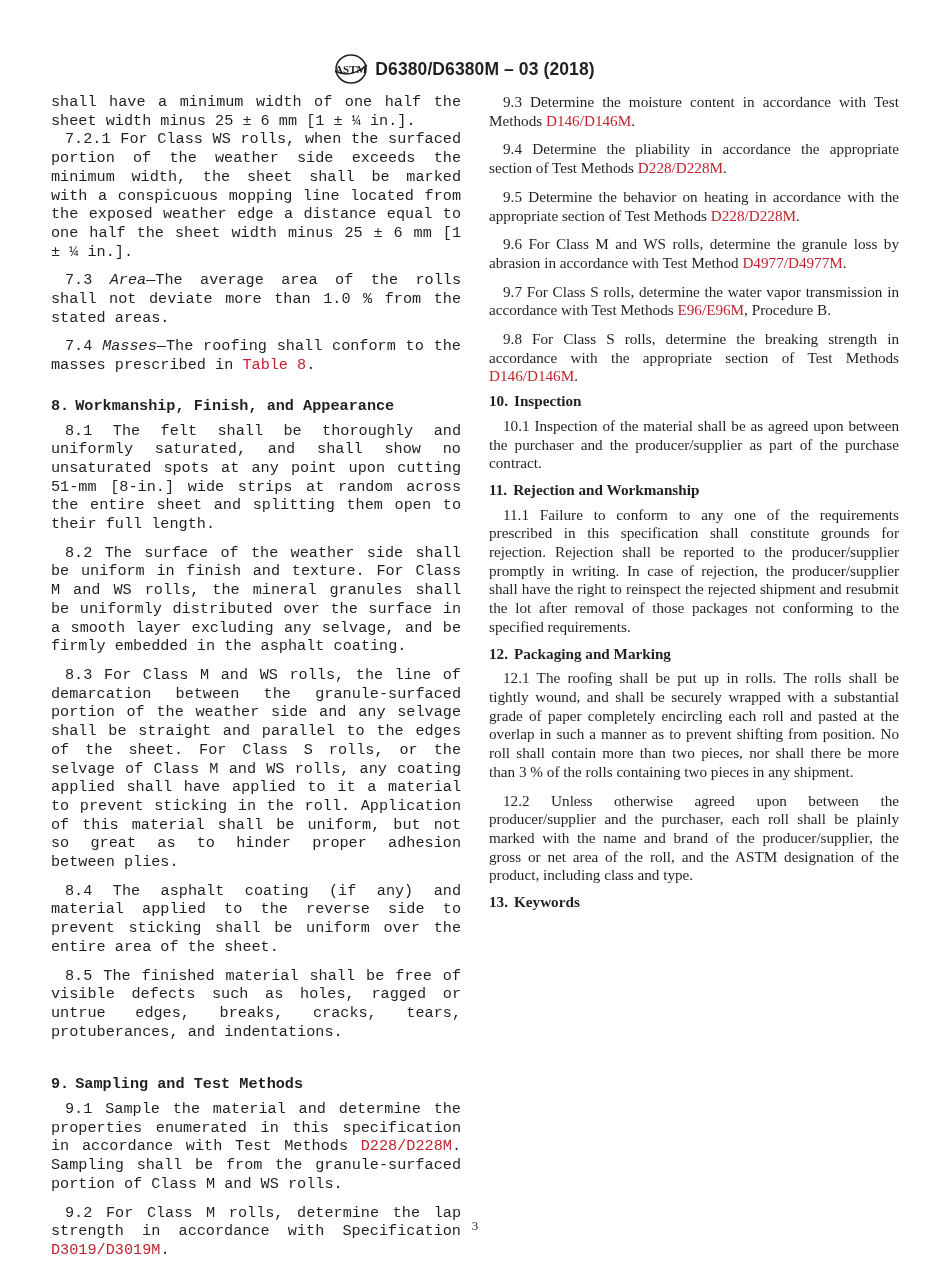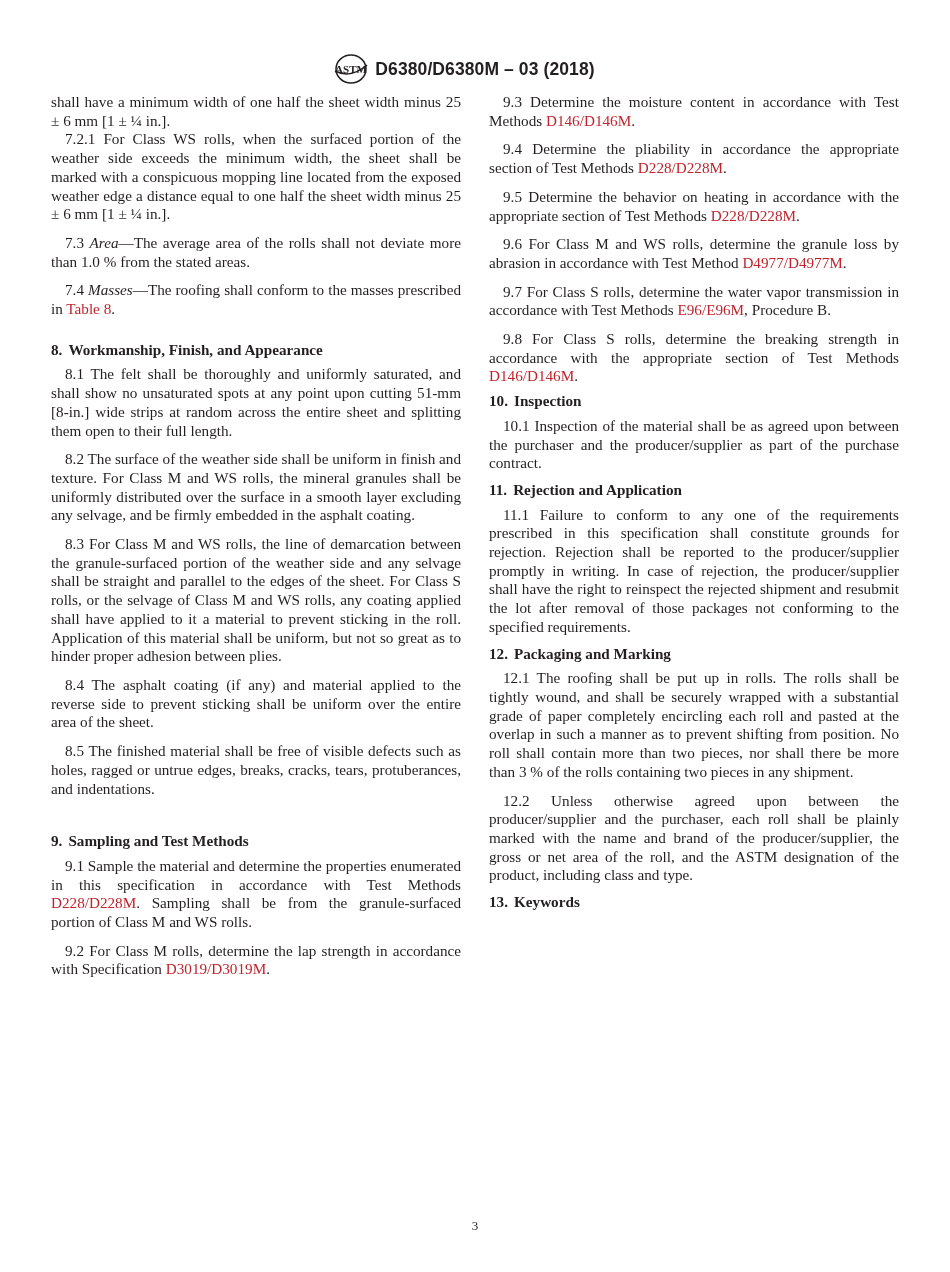--- a/index.html
+++ b/index.html
@@ -4,21 +4,21 @@
   <style>
     html, body { margin: 0; padding: 0; background: #ffffff; }
     body { width: 950px; height: 1272px; position: relative; overflow: hidden;
       font-family: "Liberation Serif", "DejaVu Serif", serif; color: #231f20; }
     .header { position: absolute; top: 52px; left: 0; width: 928px; height: 34px;
       display: flex; justify-content: center; align-items: center; }
     .logo { width: 36px; height: 32px; margin-right: 6px; }
     .doc-title { font-family: "Liberation Sans", "DejaVu Sans", sans-serif; font-weight: bold;
       font-size: 17.5px; letter-spacing: 0.1px; color: #231f20; }
     .col { position: absolute; top: 93px; width: 410px; font-size: 15.2px; line-height: 18.7px; }
-    .col.left { left: 51px; }
+    .col.left { left: 51px; font-family: Liberation Mono, monospace; }
     .col.right { left: 489px; }
     p { margin: 0 0 10px 0; text-align: justify; text-indent: 0; }
     p.ind { text-indent: 14px; }
     p.tight { margin-bottom: 0; }
     h3 { margin: 0 0 6px 0; font-size: 15.2px; font-weight: bold; line-height: 18.7px; }
     h3 .num { margin-right: 6px; }
     .link { color: #c0232c; }
     em { font-style: italic; }
     .page-num { position: absolute; top: 1218px; left: 0; width: 950px; text-align: center;
       font-size: 13px; color: #231f20; }
@@ -57,21 +57,21 @@
   <p class="ind"><span>9.3 Determine the moisture content in accordance with Test Methods </span><span class="link">D146/D146M</span><span>.</span></p>
   <p class="ind"><span>9.4 Determine the pliability in accordance the appropriate section of Test Methods </span><span class="link">D228/D228M</span><span>.</span></p>
   <p class="ind"><span>9.5 Determine the behavior on heating in accordance with the appropriate section of Test Methods </span><span class="link">D228/D228M</span><span>.</span></p>
   <p class="ind"><span>9.6 For Class M and WS rolls, determine the granule loss by abrasion in accordance with Test Method </span><span class="link">D4977/D4977M</span><span>.</span></p>
   <p class="ind"><span>9.7 For Class S rolls, determine the water vapor transmission in accordance with Test Methods </span><span class="link">E96/E96M</span><span>, Procedure B.</span></p>
   <p class="ind" style="margin-bottom:6px"><span>9.8 For Class S rolls, determine the breaking strength in accordance with the appropriate section of Test Methods </span><span class="link">D146/D146M</span><span>.</span></p>
 
   <h3><span class="num">10.</span><span>Inspection</span></h3>
   <p class="ind" style="margin-bottom:8px">10.1 Inspection of the material shall be as agreed upon between the purchaser and the producer/supplier as part of the purchase contract.</p>
 
-  <h3><span class="num">11.</span><span>Rejection and Application</span></h3>
+  <h3><span class="num">11.</span><span>Rejection and Workmanship</span></h3>
   <p class="ind" style="margin-bottom:8px">11.1 Failure to conform to any one of the requirements prescribed in this specification shall constitute grounds for rejection. Rejection shall be reported to the producer/supplier promptly in writing. In case of rejection, the producer/supplier shall have the right to reinspect the rejected shipment and resubmit the lot after removal of those packages not conforming to the specified requirements.</p>
 
   <h3><span class="num">12.</span><span>Packaging and Marking</span></h3>
   <p class="ind">12.1 The roofing shall be put up in rolls. The rolls shall be tightly wound, and shall be securely wrapped with a substantial grade of paper completely encircling each roll and pasted at the overlap in such a manner as to prevent shifting from position. No roll shall contain more than two pieces, nor shall there be more than 3 % of the rolls containing two pieces in any shipment.</p>
   <p class="ind" style="margin-bottom:8px">12.2 Unless otherwise agreed upon between the producer/supplier and the purchaser, each roll shall be plainly marked with the name and brand of the producer/supplier, the gross or net area of the roll, and the ASTM designation of the product, including class and type.</p>
 
   <h3><span class="num">13.</span><span>Keywords</span></h3>
 </div>
 
 <div class="page-num">3</div>

